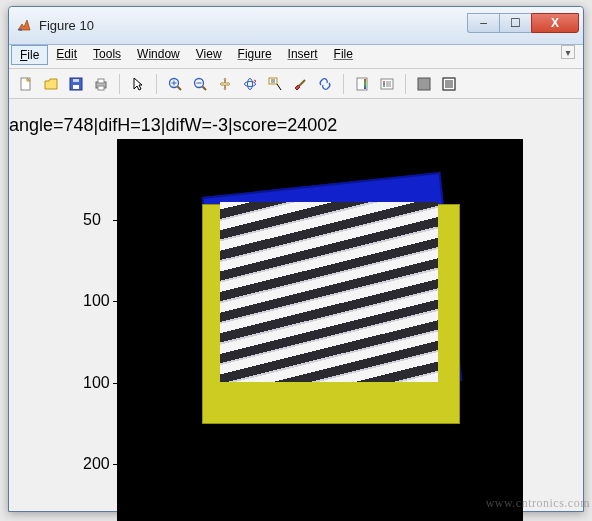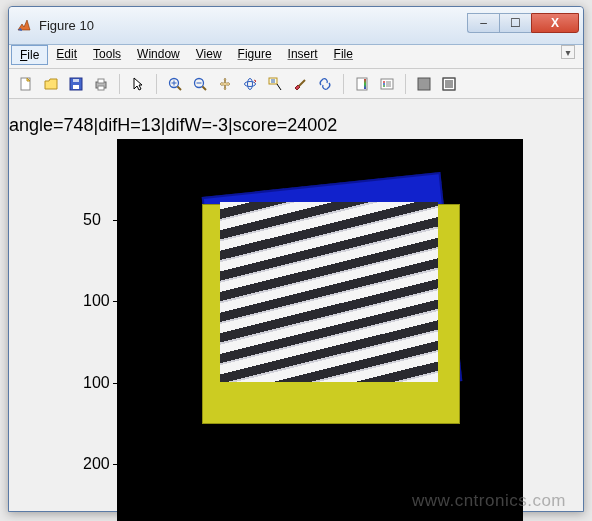--- a/index.html
+++ b/index.html
@@ -152,23 +152,23 @@
   background:
     repeating-linear-gradient(-14deg,
       #f5f5f5 0 9px,
       #d0d0d8 9px 11px,
       #2a2a30 11px 20px
     );
   filter: blur(.4px);
 }
 .watermark {
   position: absolute;
-  right: 26px; bottom: 10px;
-  font-size: 17px;
-  font-family: Liberation Sans, sans-serif;
+  right: 2px; bottom: 10px;
+  font-size: 12px;
+  font-family: Liberation Serif, serif;
   color: rgba(120,120,120,.55);
   letter-spacing: .5px;
 }
 </style>
 </head>
 <body>
 
 <div class="window">
 
   <div class="titlebar">

